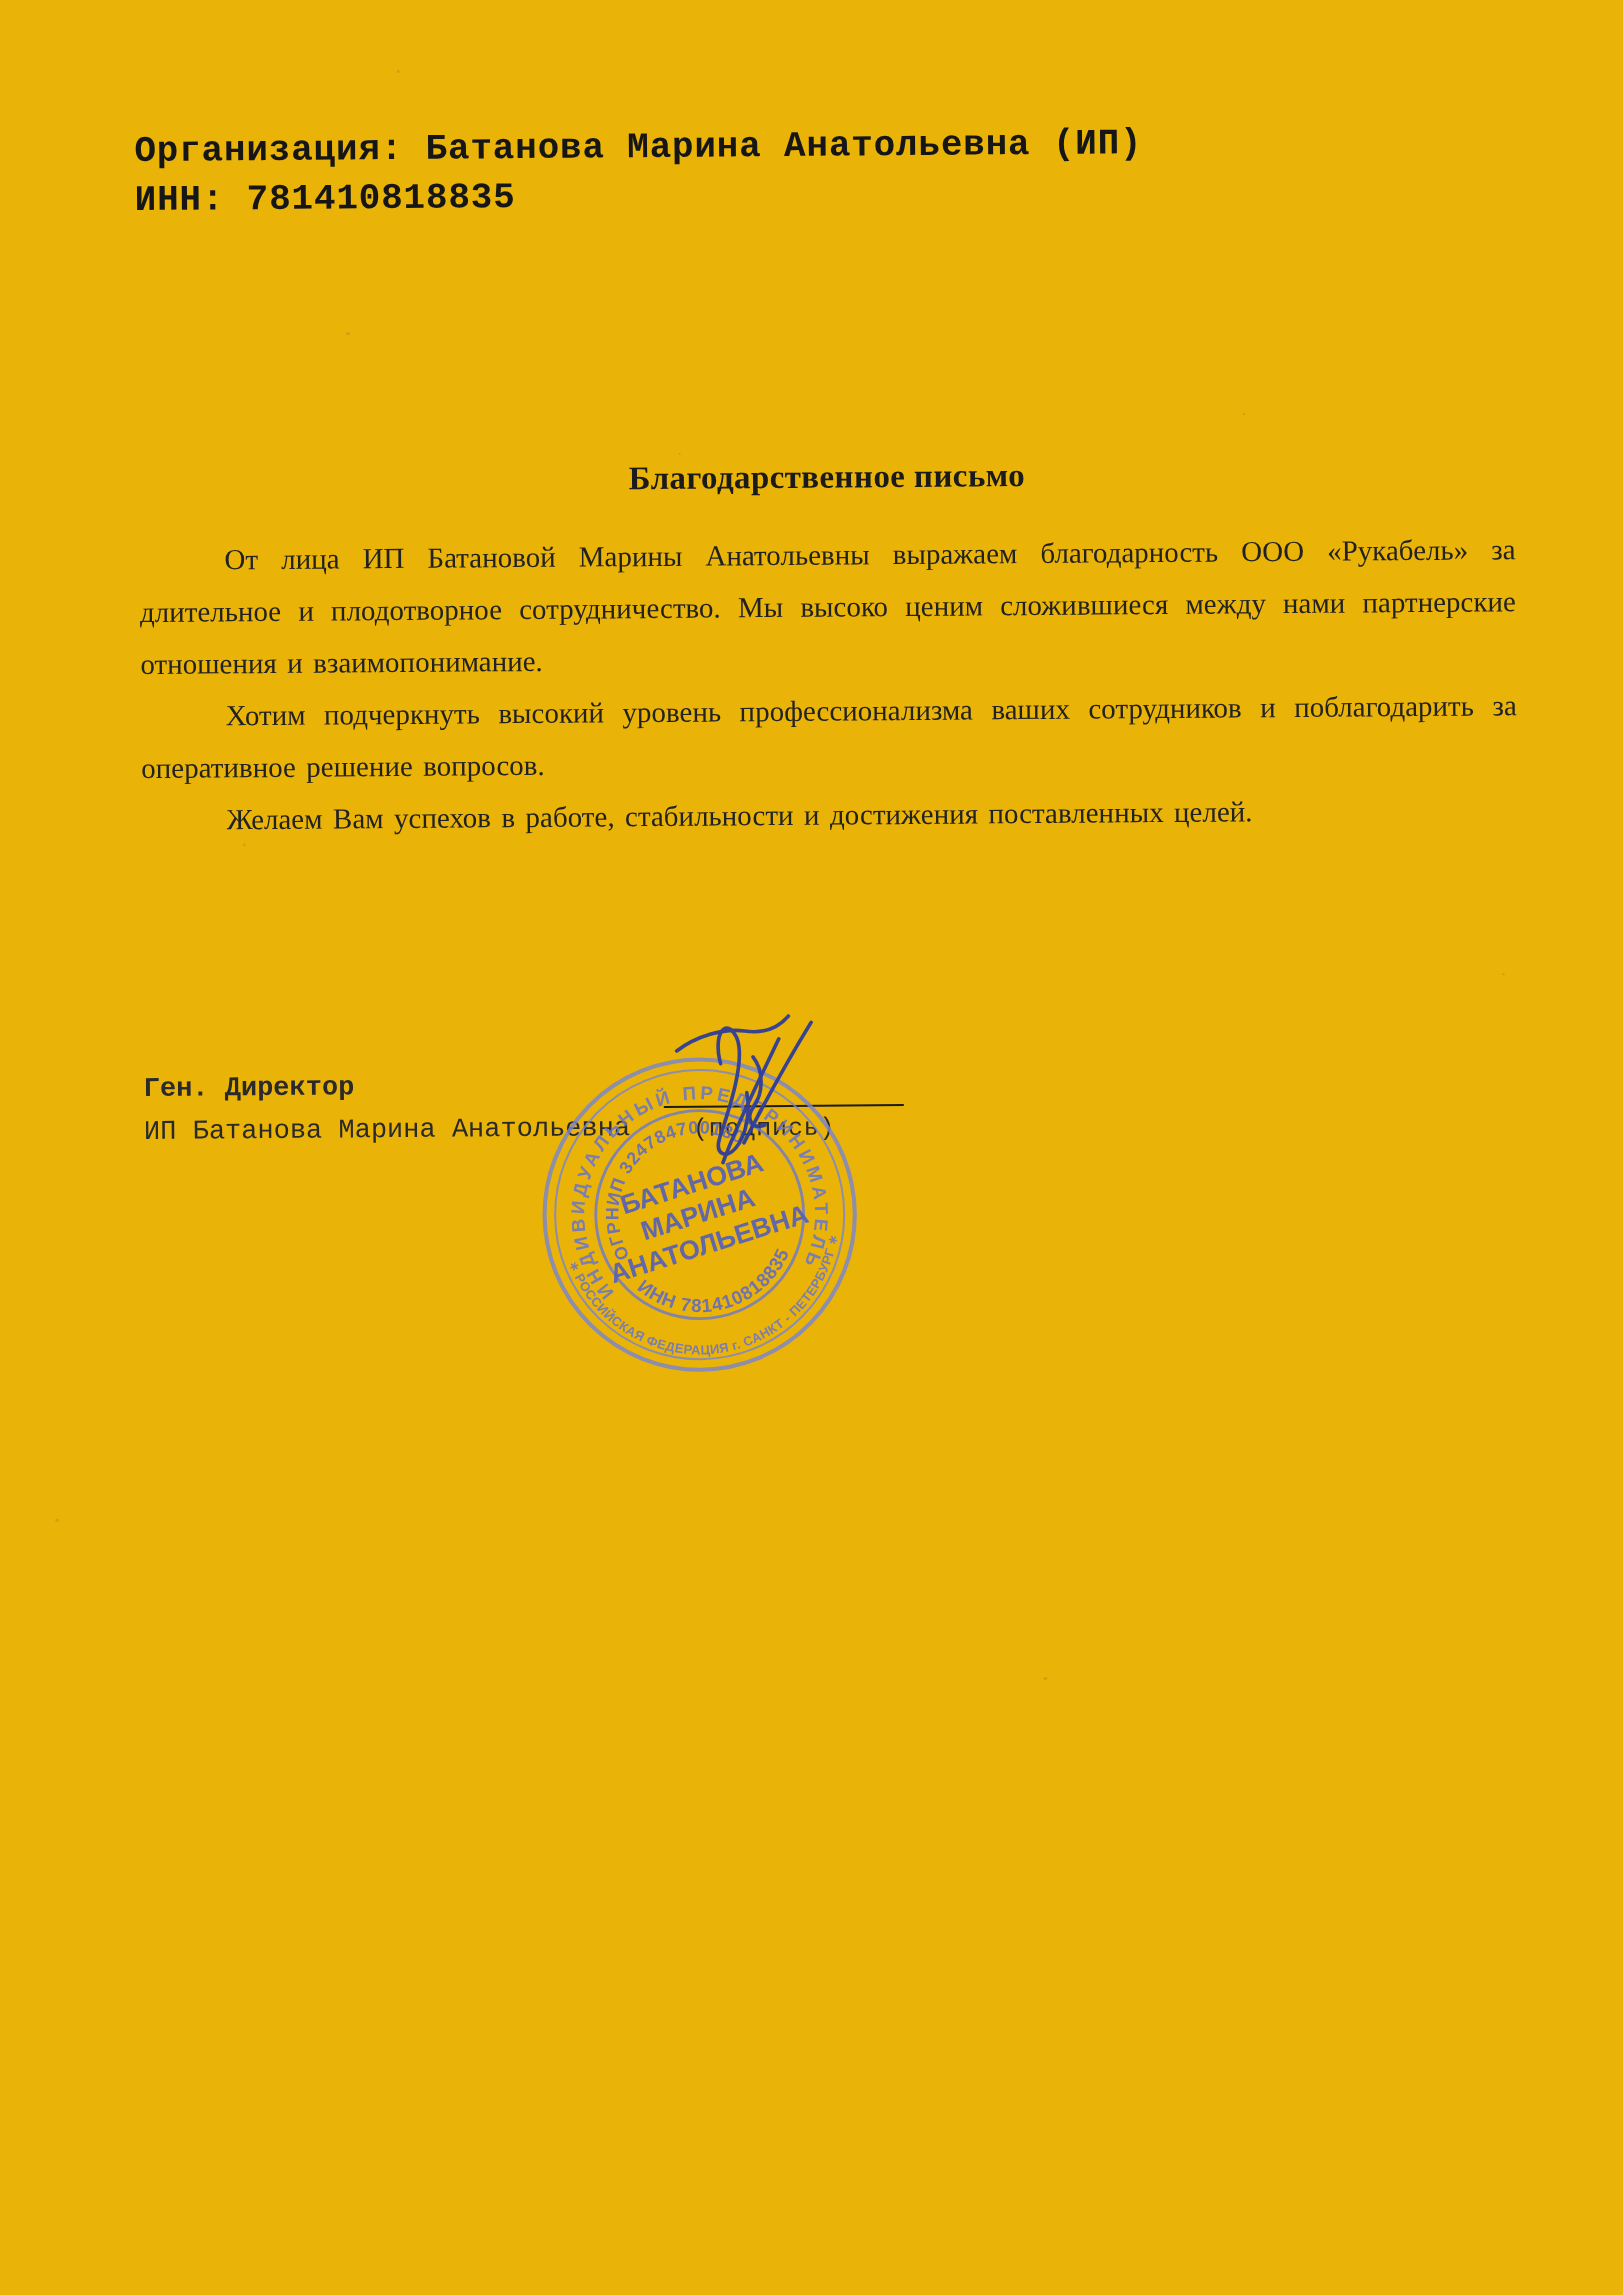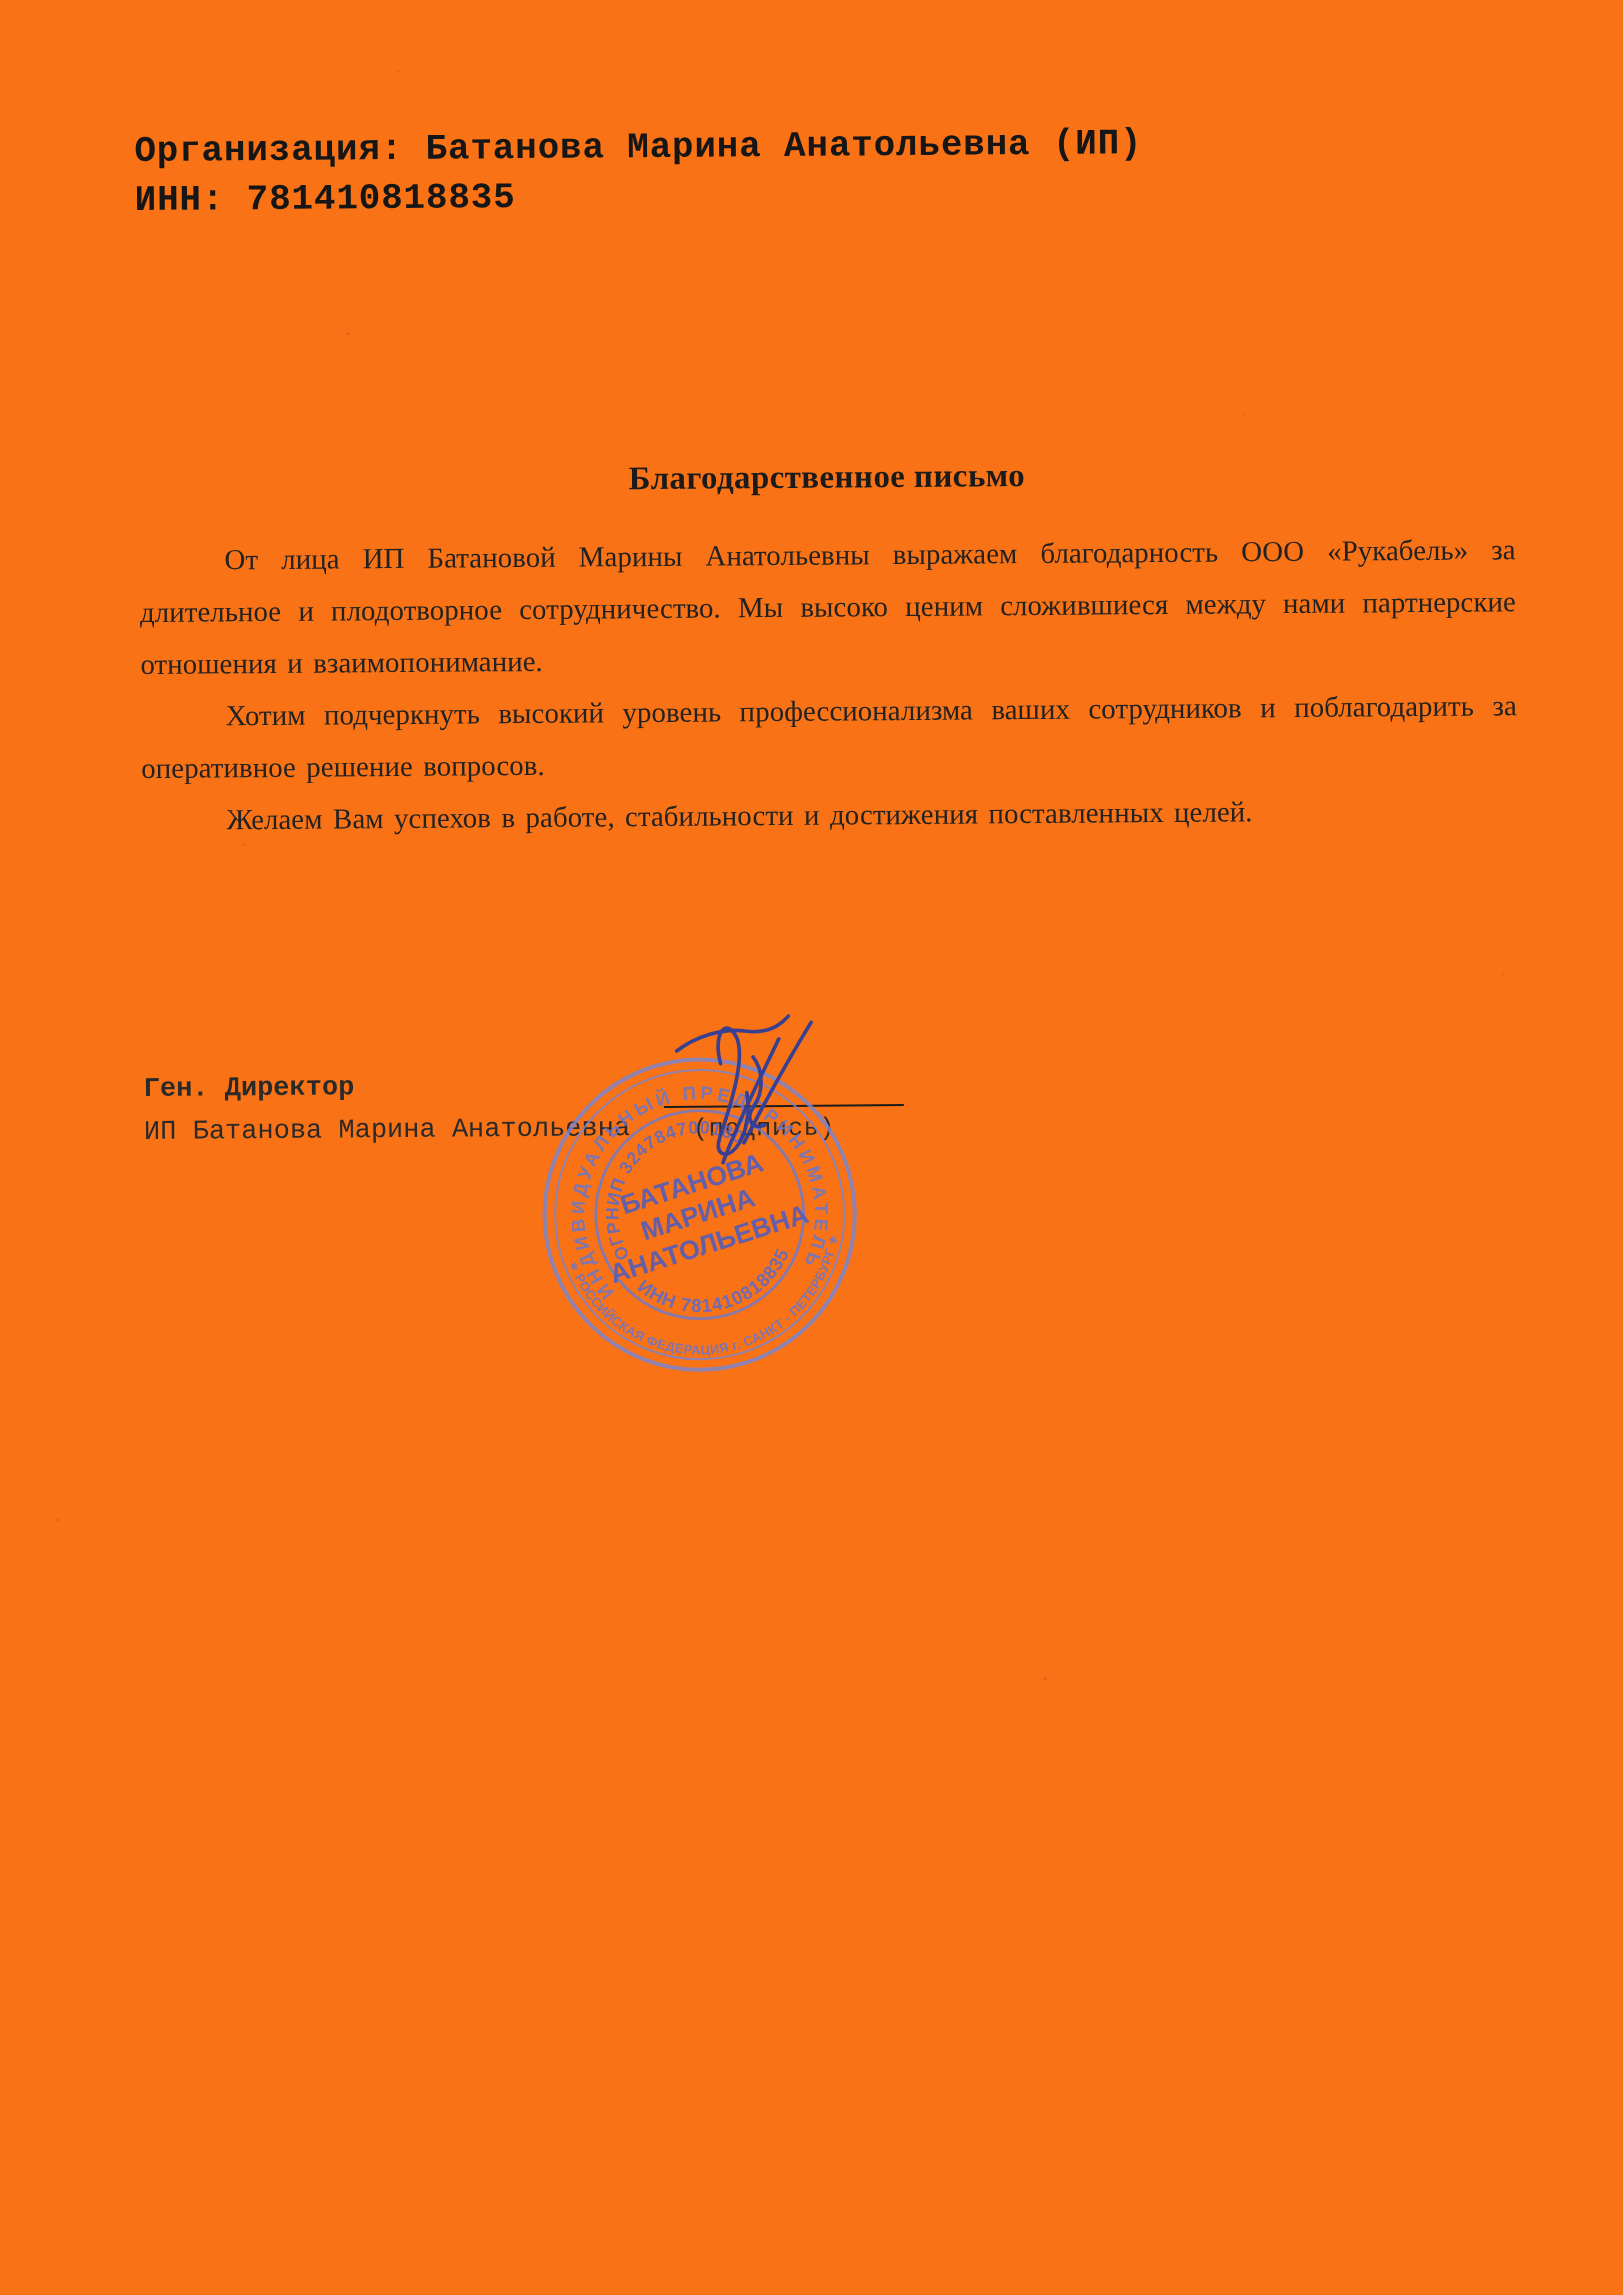--- a/index.html
+++ b/index.html
@@ -1,18 +1,18 @@
 <!DOCTYPE html>
 <html style="font-size:13px"><head>
 <meta charset="utf-8">
 <style>
   html,body{margin:0;padding:0;background:#ffffff;}
   body{width:1623px;height:2295px;position:relative;overflow:hidden;
        font-family:"Liberation Serif", serif;color:#1e1e1e;}
-  .page{position:absolute;inset:0;background:#f97316;padding-left:36px;}
+  .page{position:absolute;inset:0;background:#eab308;padding-left:36px;}
   .content{position:absolute;inset:0;transform:rotate(-0.45deg);transform-origin:48% 38%;}
 
   
   .letterhead{position:absolute;left:140px;top:122px;
       font-family:"Liberation Mono", monospace;font-weight:bold;
       font-size:36px;line-height:49px;letter-spacing:0.8px;color:#161616;white-space:nowrap;}
 
   
   .title{position:absolute;left:142px;top:459px;width:1376px;margin:0;
       text-align:center;font-family:"Liberation Serif", serif;

